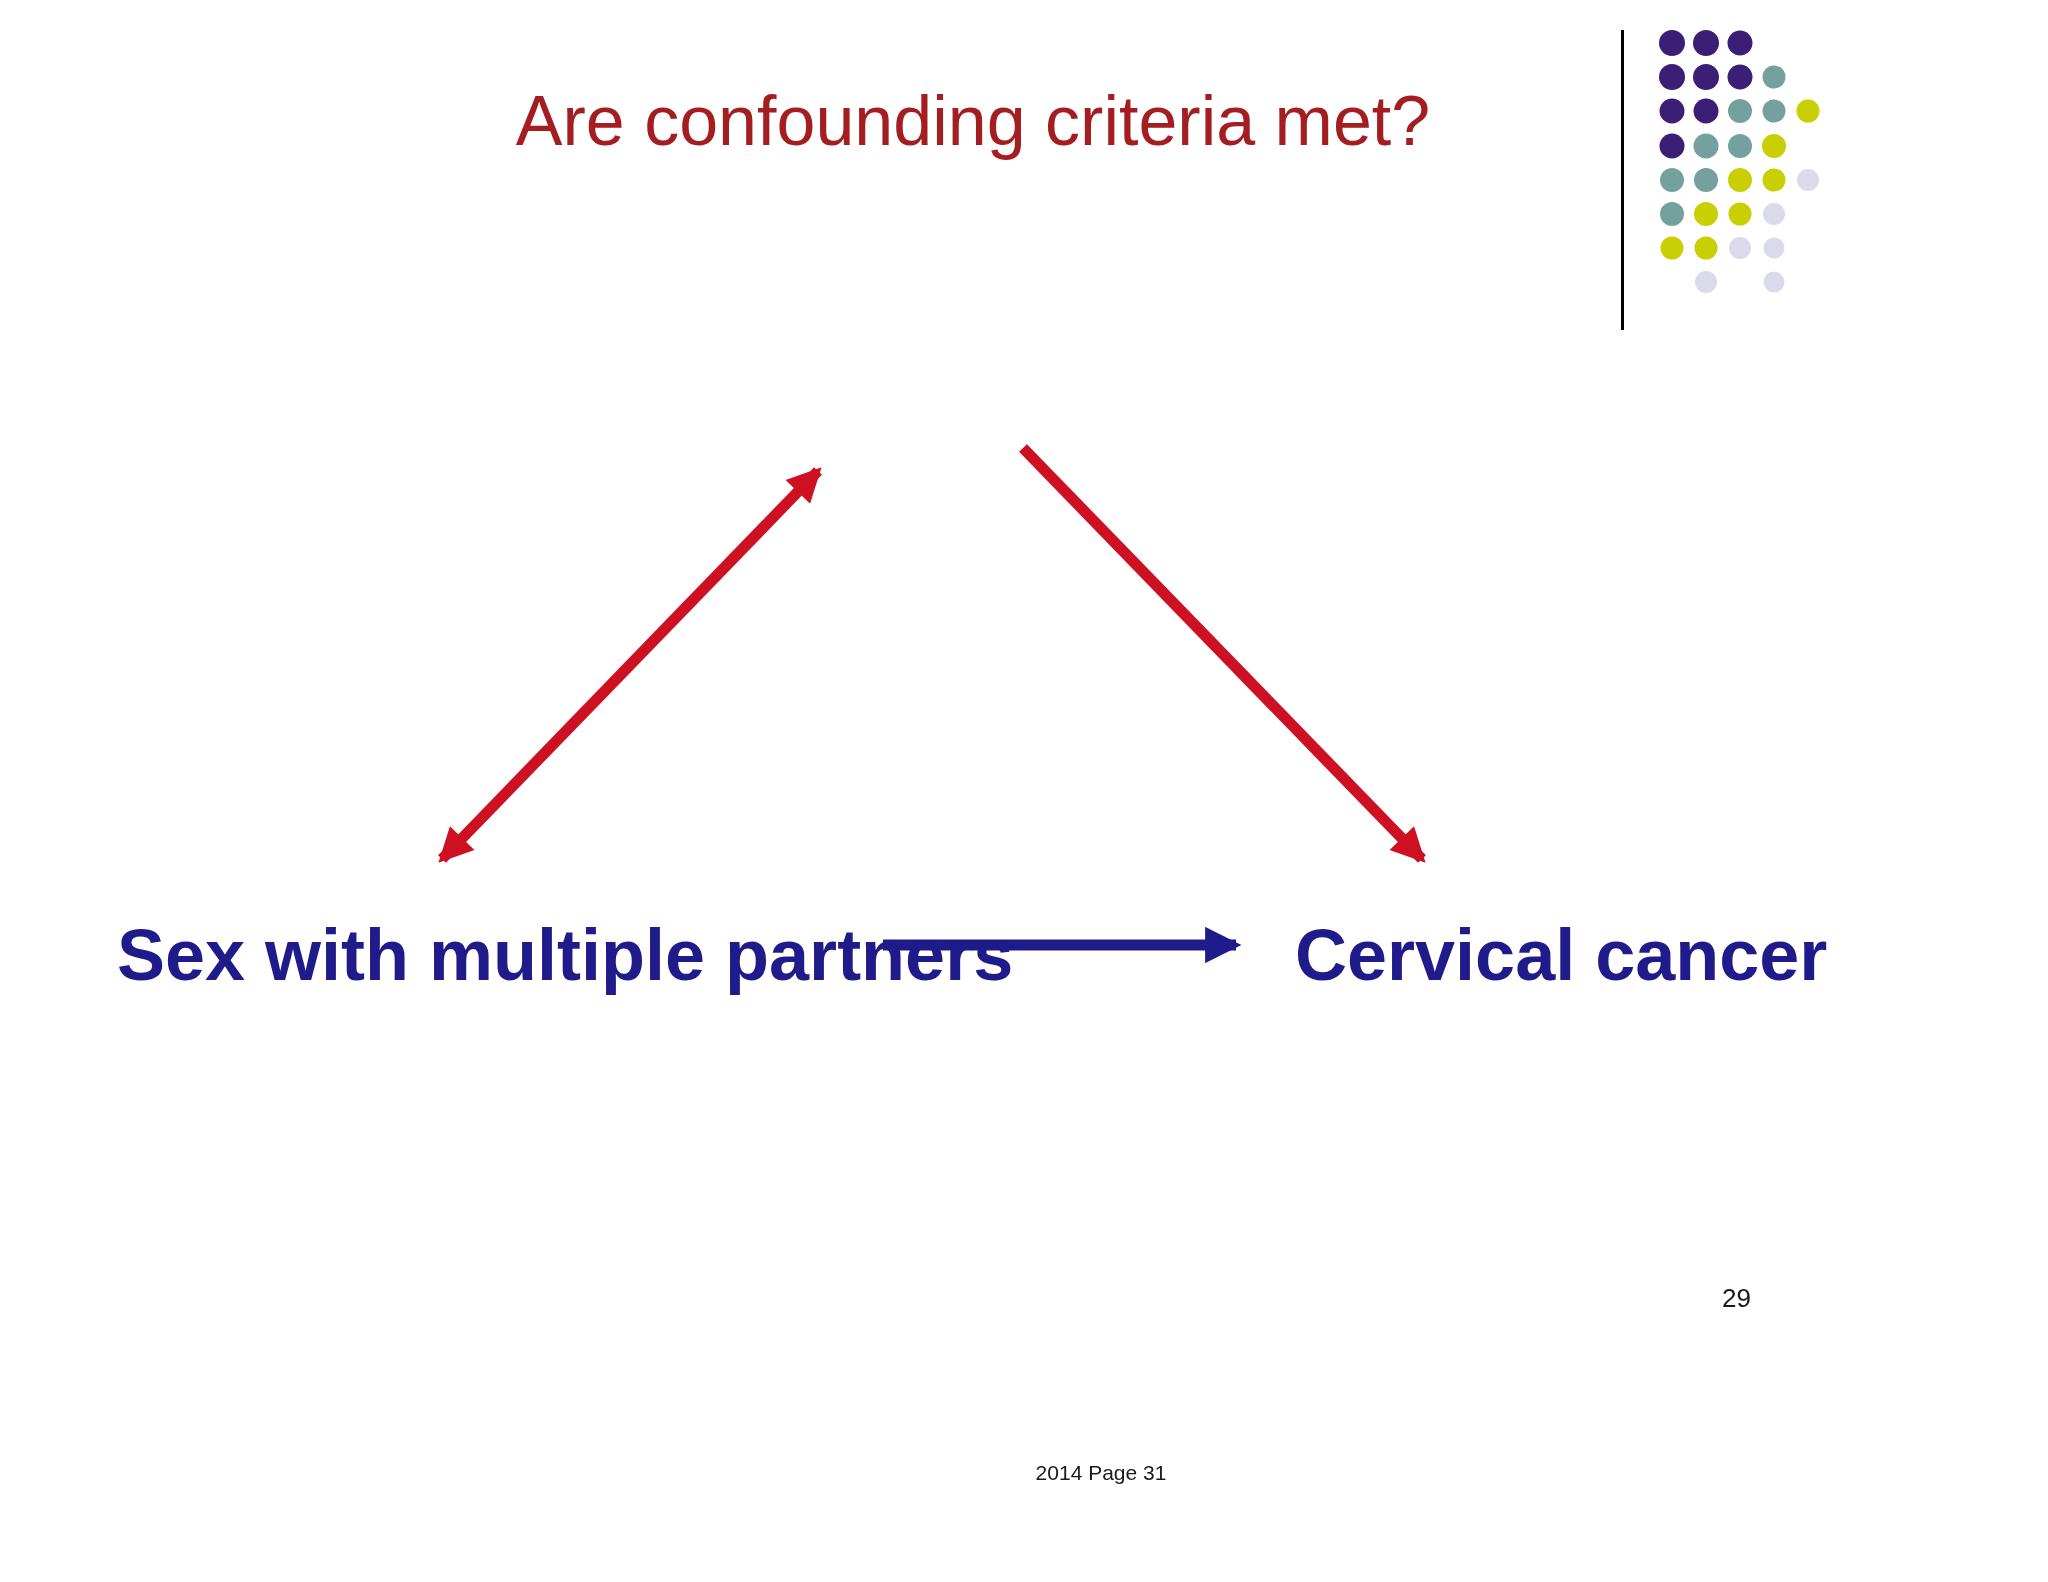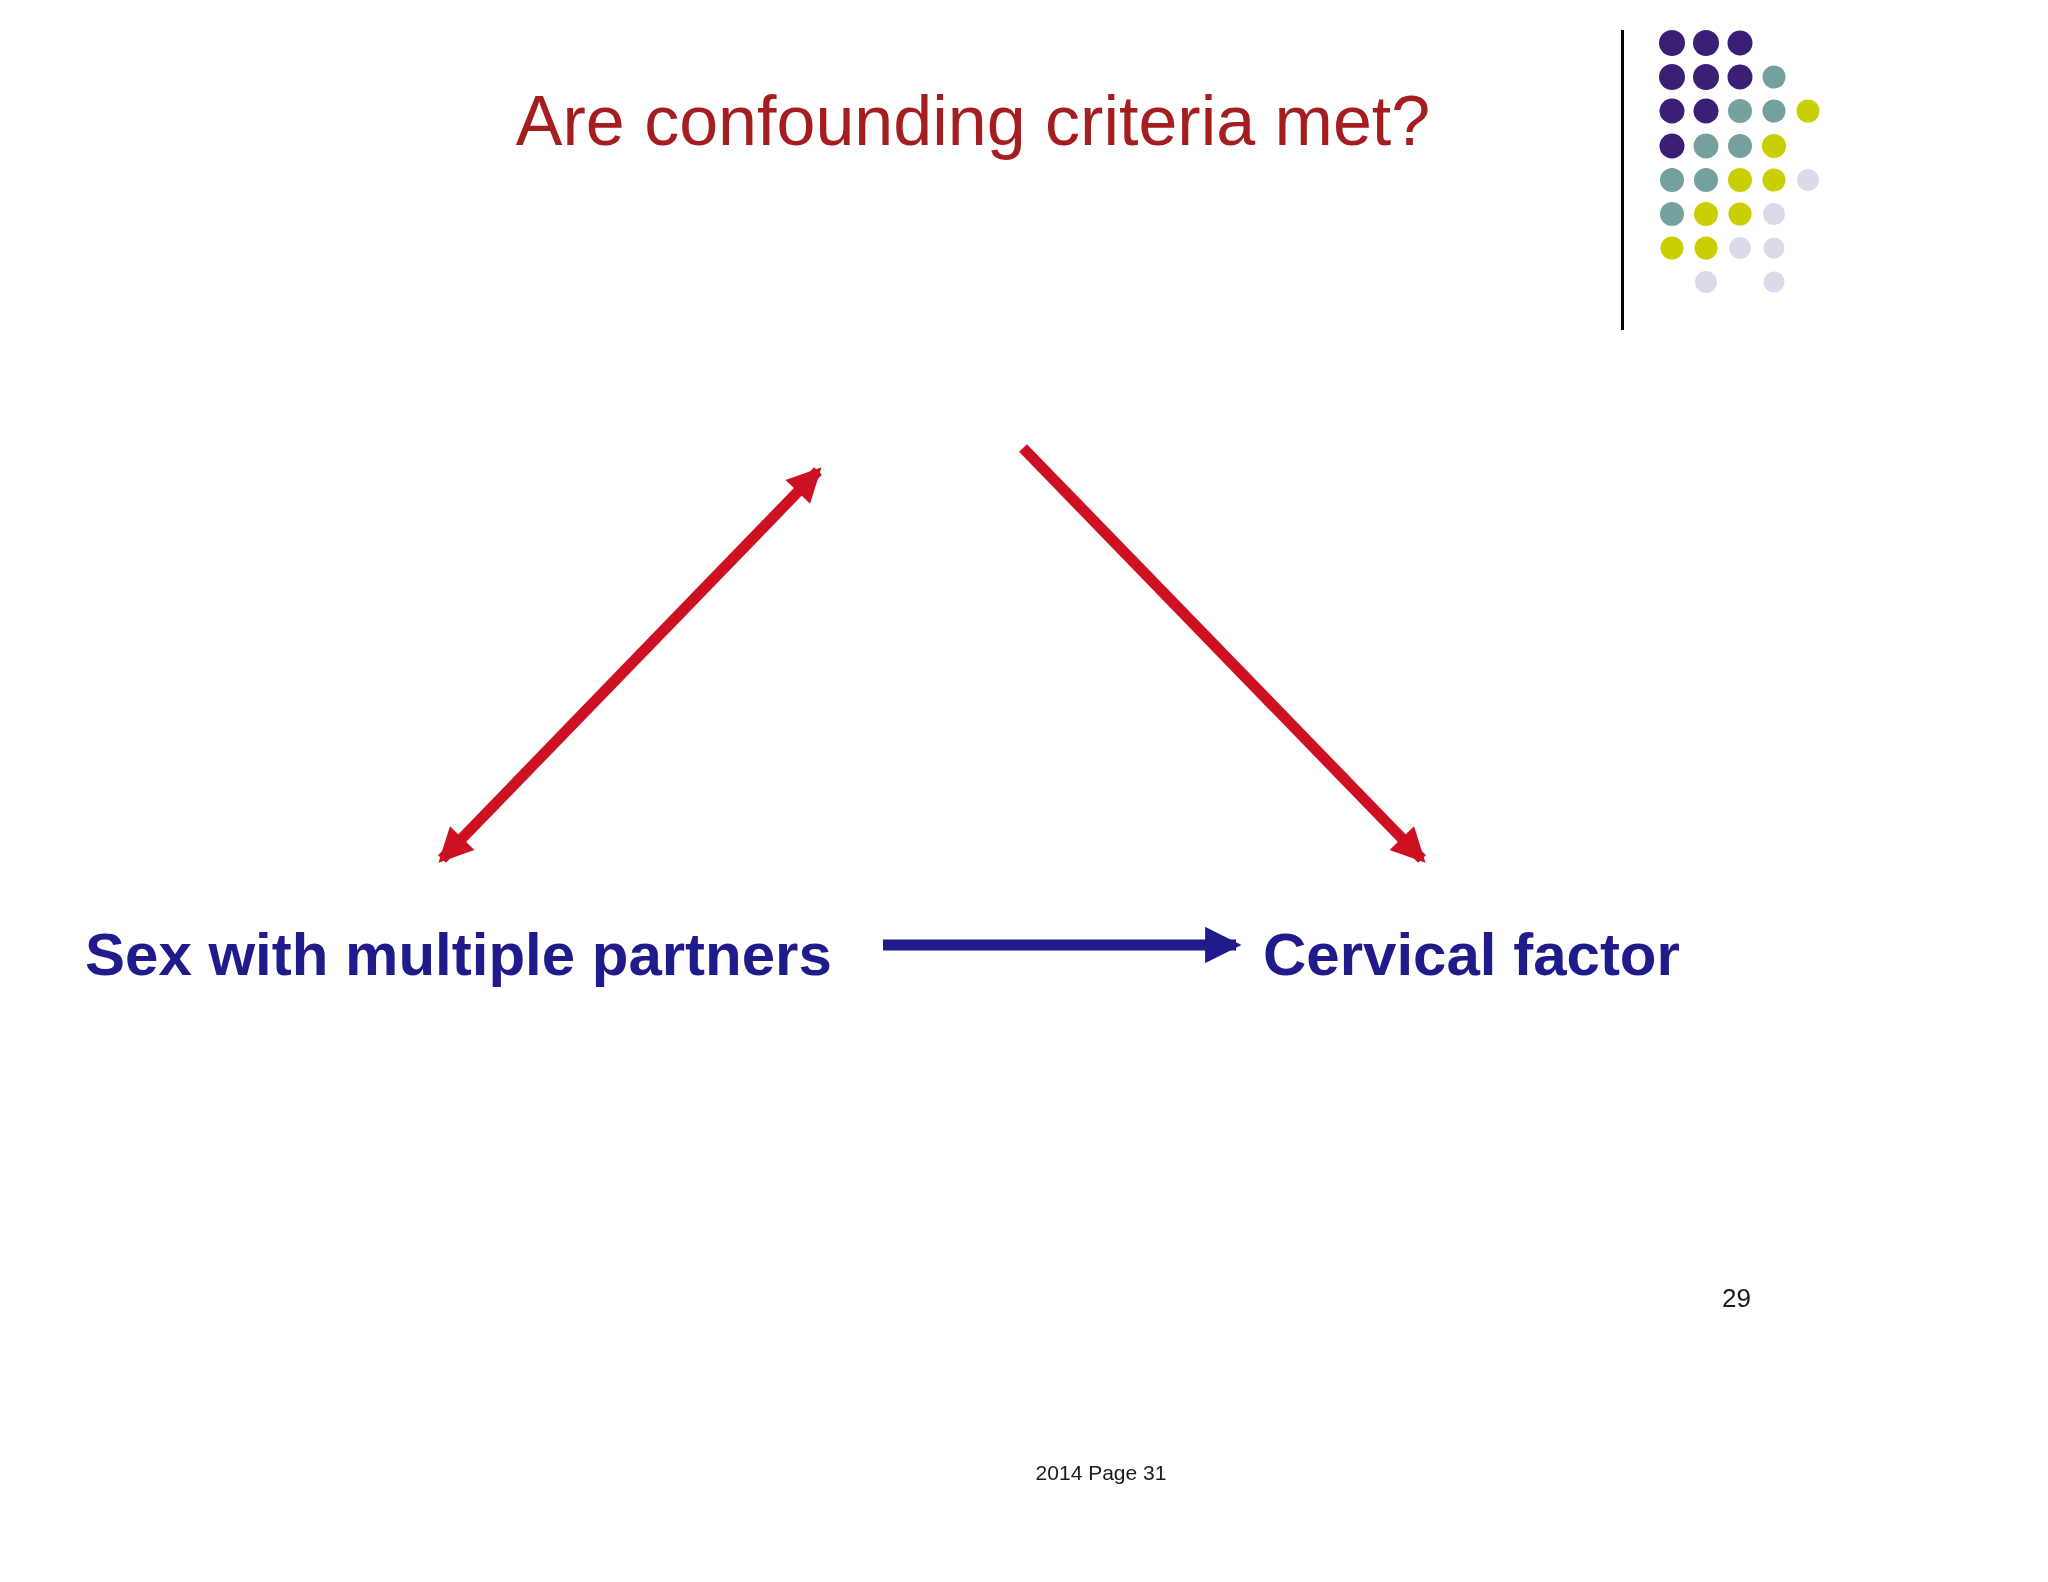--- a/index.html
+++ b/index.html
@@ -31,25 +31,26 @@
     text-align: center;
     font-size: 63px;
     font-weight: 700;
     line-height: 85px;
     color: var(--accent-red, #CE1122);
     white-space: nowrap;
   }
   .node-label {
     position: absolute;
     top: 923px;
-    font-size: 60px;
+    font-size: 72px;
     font-weight: 700;
     line-height: 64px;
     color: var(--navy, #201B8A);
     white-space: nowrap;
+    margin-left: 32px;
   }
   .node-label.exposure { left: 85px; }
   .node-label.outcome  { left: 1263px; }
   .arrows {
     position: absolute;
     left: 0; top: 0;
     width: 2048px; height: 1582px;
   }
   .arrow-red  { stroke: var(--accent-red, #CE1122); }
   .arrow-navy { stroke: var(--navy, #201B8A); }
@@ -103,21 +104,21 @@
         <path class="head-navy" d="M0,0 L10,5 L0,10 z"></path>
       </marker>
     </defs>
     <line class="arrow-red" x1="818" y1="471" x2="442" y2="859" stroke-width="11" marker-start="url(#head-red)" marker-end="url(#head-red)"></line>
     <line class="arrow-red" x1="1023" y1="448" x2="1422" y2="859" stroke-width="11" marker-end="url(#head-red)"></line>
     <line class="arrow-navy" x1="883" y1="945" x2="1236" y2="945" stroke-width="11" marker-end="url(#head-navy)"></line>
   </svg>
 
   <div class="node-label exposure">Sex with multiple partners</div>
 
-  <div class="node-label outcome">Cervical factor</div>
+  <div class="node-label outcome">Cervical cancer</div>
 
   <div class="logo">
     <div class="logo-line"></div>
     <div class="logo-dots" id="logo-dots">
         <div class="dot" style="left: 0px; top: 0px; width: 26px; height: 26px; background: rgb(59, 30, 117);"></div>
         <div class="dot" style="left: 34px; top: 0px; width: 26px; height: 26px; background: rgb(59, 30, 117);"></div>
         <div class="dot" style="left: 68px; top: 0px; width: 25px; height: 25px; background: rgb(59, 30, 117);"></div>
         <div class="dot" style="left: 0px; top: 34.2px; width: 26px; height: 26px; background: rgb(59, 30, 117);"></div>
         <div class="dot" style="left: 34px; top: 34.2px; width: 26px; height: 26px; background: rgb(59, 30, 117);"></div>
         <div class="dot" style="left: 68px; top: 34.2px; width: 25px; height: 25px; background: rgb(59, 30, 117);"></div>

